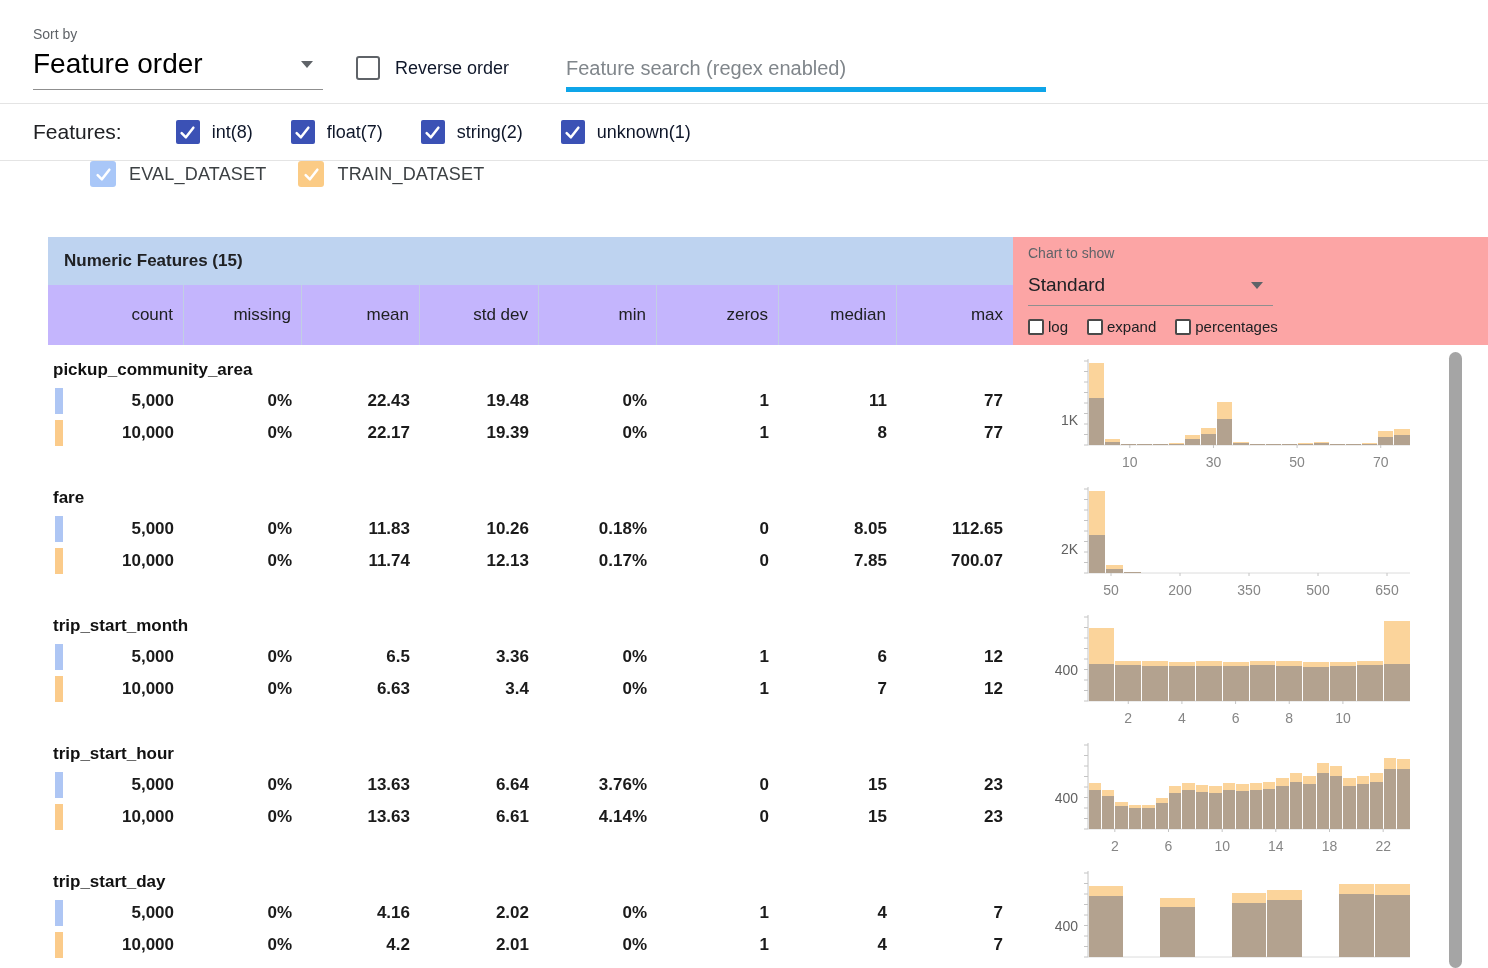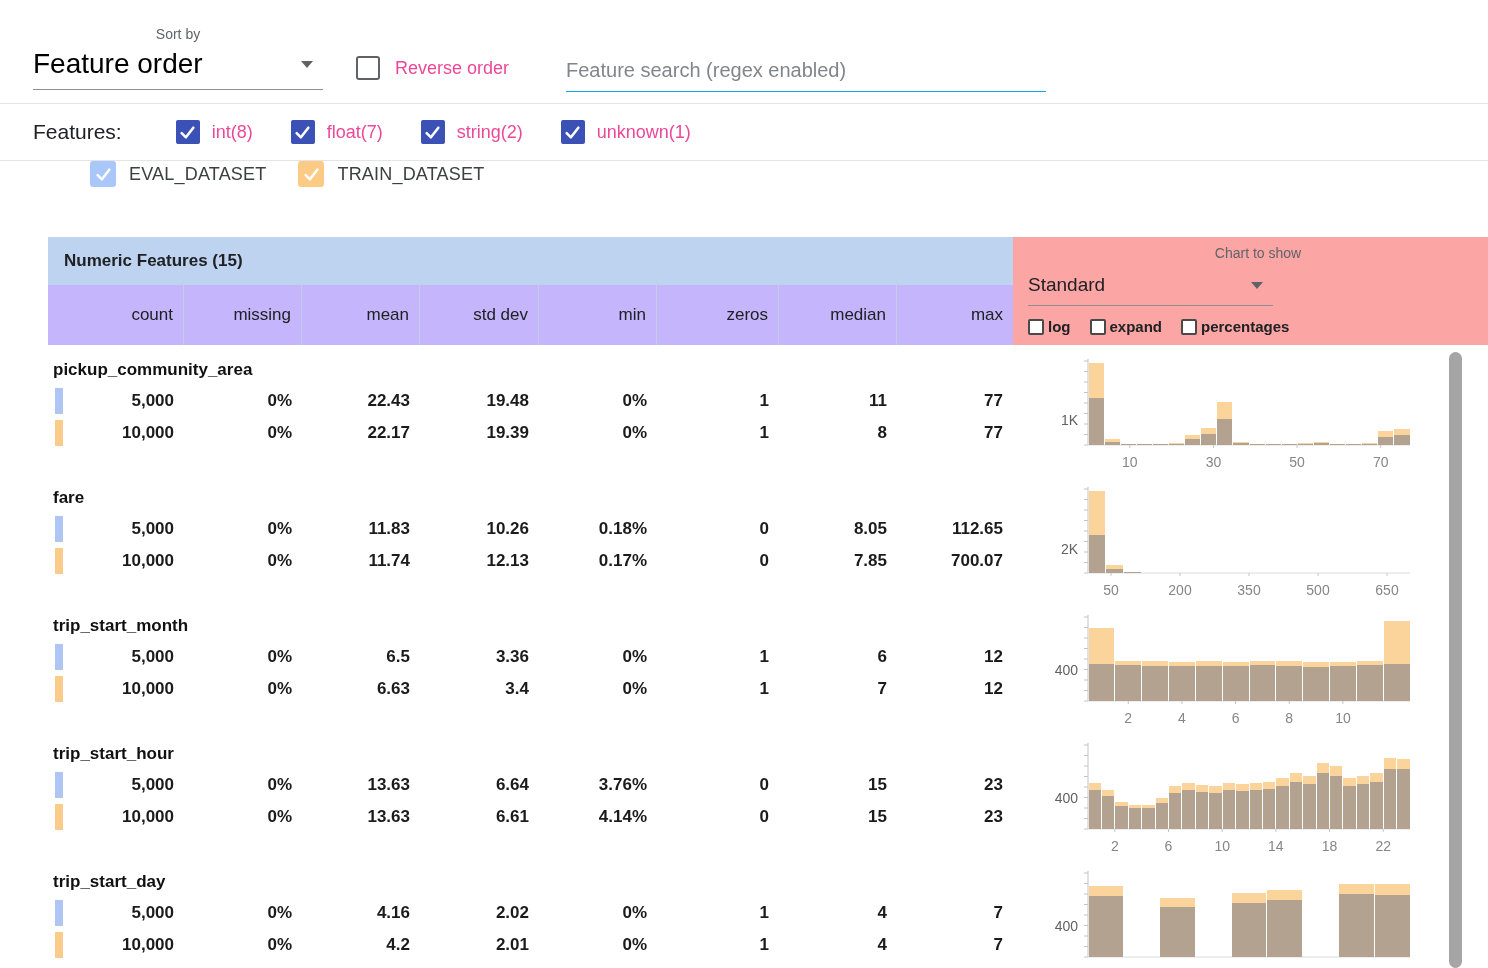--- a/index.html
+++ b/index.html
@@ -5,32 +5,32 @@
   * { margin:0; padding:0; box-sizing:border-box; }
   html,body { width:1488px; height:968px; overflow:hidden; }
   body {
     position:relative; background:#fff; color:#202124;
     font-family:"Liberation Sans","DejaVu Sans",sans-serif;
   }
 
   
   .toolbar { position:absolute; left:0; top:0; width:100%; height:103px; }
   .sort-group { position:absolute; left:33px; top:26px; width:290px; }
-  .lbl-sm { font-size:14px; color:#5f6368;text-align:center; }
+  .lbl-sm { font-size:14px; color:#5f6368; }
   .select {
     display:flex; align-items:center; justify-content:space-between;
     border-bottom:1px solid #8f8f8f; padding:6px 4px 9px 0; cursor:pointer;
   }
   .select .sel-text { font-size:28px; color:#000000; }
   .dd-arrow { width:0; height:0; border-left:6px solid transparent; border-right:6px solid transparent; border-top:7px solid #5f6368; margin-right:6px; }
   .reverse-group { position:absolute; left:356px; top:56px; display:flex; align-items:center; gap:15px; cursor:pointer; }
-  .lbl-lg { font-size:18px; color:#ec4899; }
+  .lbl-lg { font-size:18px; color:#0f172a; }
   .search {
     position:absolute; left:566px; top:50px; width:480px; height:42px;
-    border:none; border-bottom:1px solid #0ea5e9; outline:none;
+    border:none; border-bottom:5px solid #0ea5e9; outline:none;
     font-size:20px; color:#202124; background:transparent;
     font-family:"Liberation Sans","DejaVu Sans",sans-serif;
   }
   .search::placeholder { color:#80868b; }
 
   
   .cb { width:24px; height:24px; border-radius:2px; display:inline-flex; align-items:center; justify-content:center; flex:none; cursor:pointer; }
   .cb svg { width:17px; height:17px; }
   .cb polyline { fill:none; stroke:#fff; stroke-width:2.4; stroke-linecap:round; stroke-linejoin:round; }
   .cb.outline { border:2px solid #5f6368; background:#fff; border-radius:3px; }
@@ -69,21 +69,21 @@
   .fname { font-size:17px; font-weight:700; color:#111; height:28px; line-height:26px; padding-left:5px; }
   .frow { position:relative; height:32px; }
   .frow .cell { font-size:17px; font-weight:700; color:#1b1b1b; line-height:32px; }
   .swatch { position:absolute; left:7px; top:3px; width:8px; height:26px; }
 
   
   .chart-panel { position:absolute; left:1013px; top:0; width:475px; height:108px; background:#fca5a5; padding:8px 0 0 15px; }
   .chart-select { width:245px; margin-top:7px; border-bottom:1px solid #8f8f8f; }
   .chart-select .sel-text { font-size:19px; color:#202124; }
   .toggles { display:flex; align-items:center; gap:19px; margin-top:12px; }
-  .toggle-item { display:flex; align-items:center; gap:4px; cursor:pointer;font-weight:bold; }
+  .toggle-item { display:flex; align-items:center; gap:4px; cursor:pointer; }
   .toggle-label { font-size:15px; color:#202124; }
 
   .chart-list { position:absolute; left:1020px; top:120px; width:430px; }
   .chart { height:128px; }
   .chart svg text { font-family:"Liberation Sans","DejaVu Sans",sans-serif; }
 
   .scroll-thumb { position:absolute; left:1449px; top:115px; width:13px; height:616px; background:#a5a5a5; border-radius:7px; cursor:pointer; }
 </style>
 </head>
 <body>

